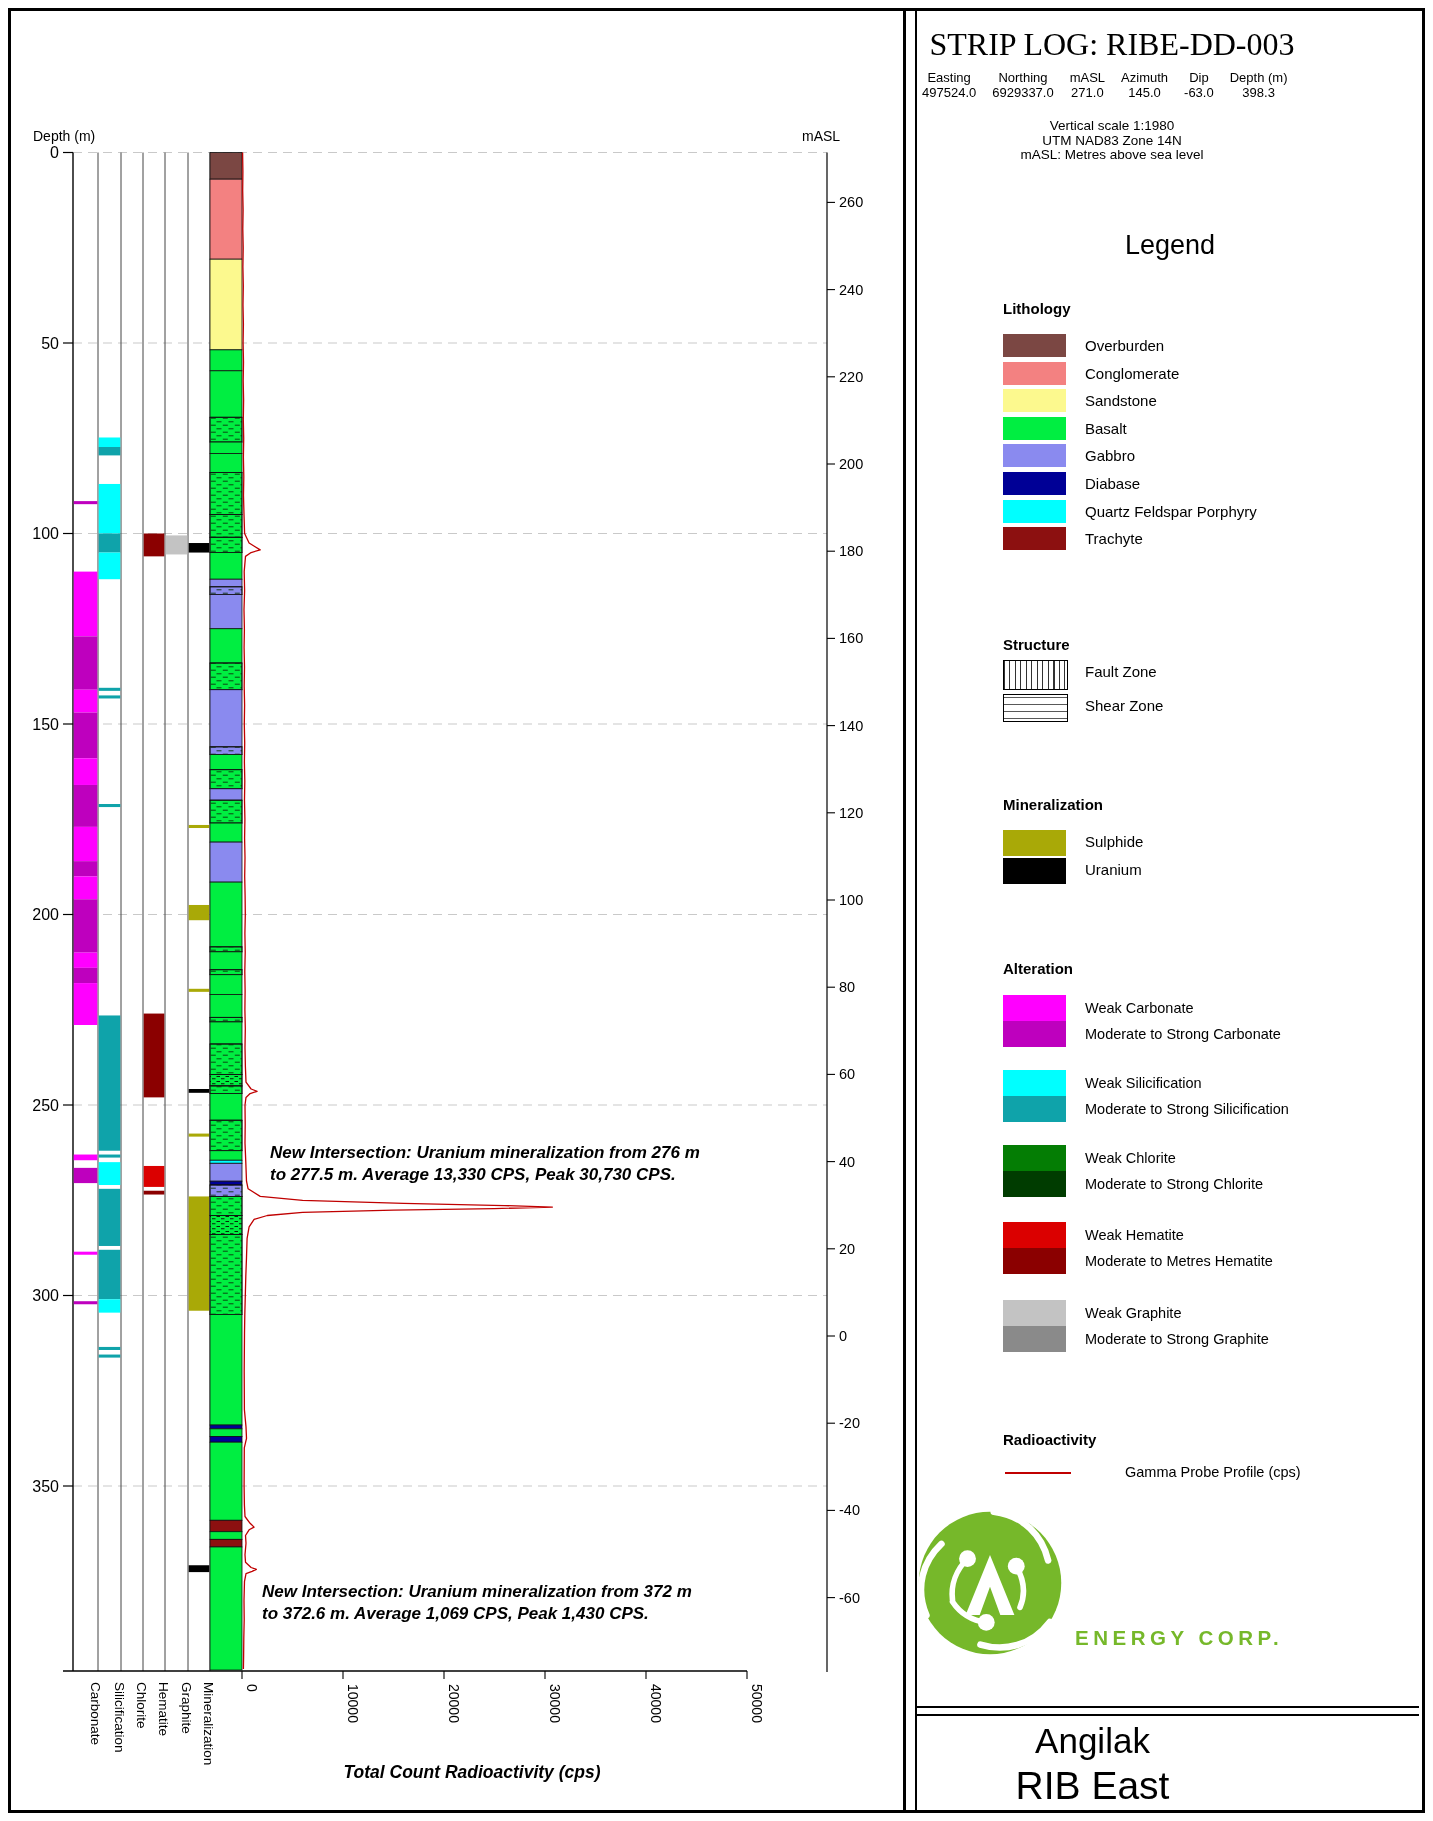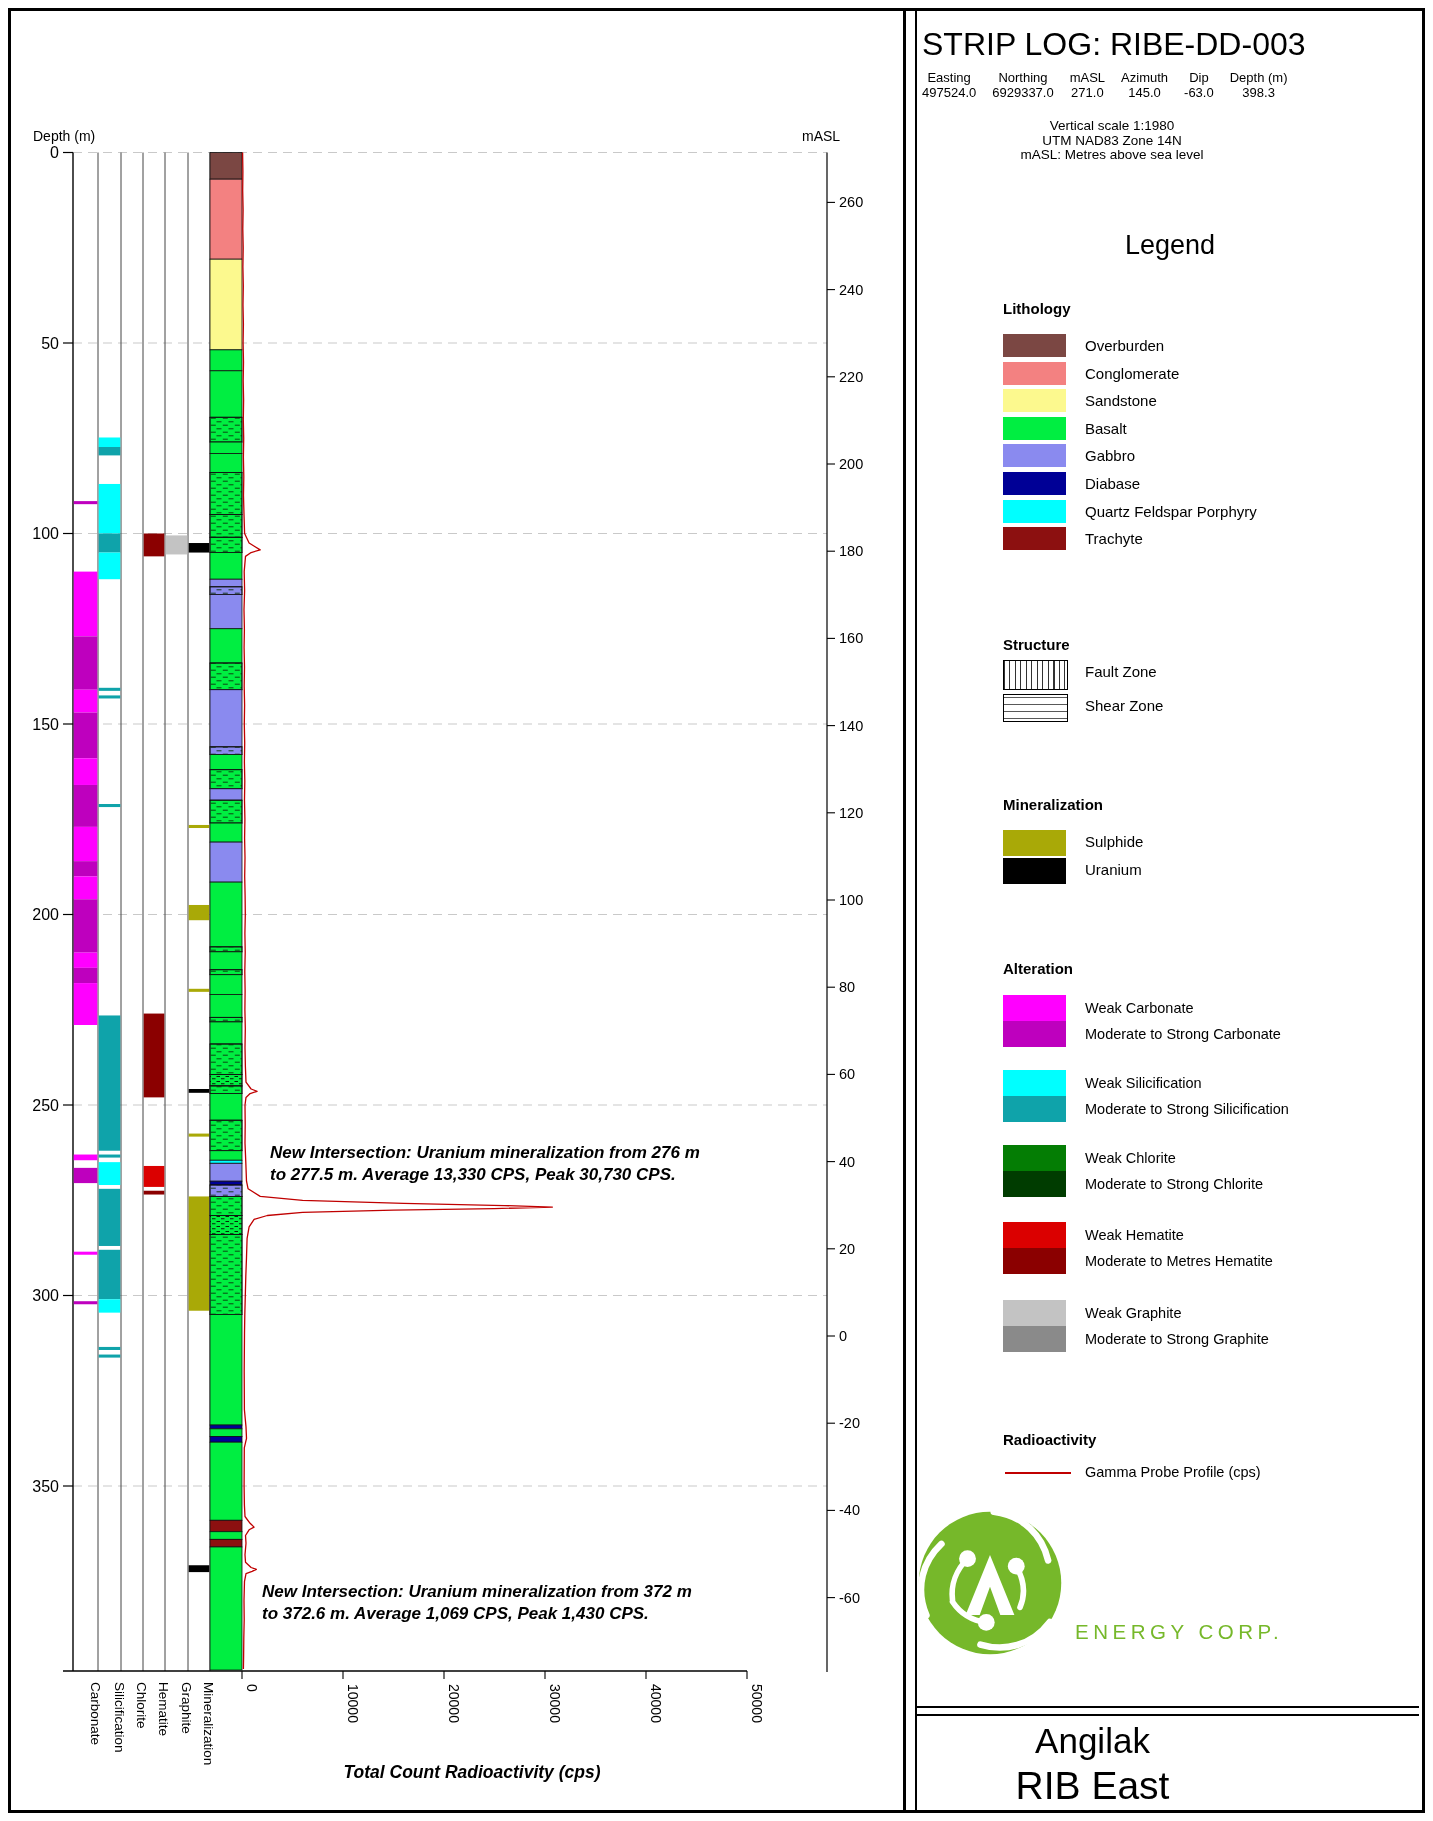--- a/index.html
+++ b/index.html
@@ -7,21 +7,21 @@
     width:1433px;height:1821px;position:relative;background:#fff;
     font-family:"Liberation Sans",sans-serif;overflow:hidden;color:#000;
   }
   .frame{position:absolute;left:8px;top:8px;width:1411px;height:1799px;border:3px solid #000;}
   .vdiv-a{position:absolute;left:903px;top:8px;height:1805px;border-left:3px solid #000;}
   .vdiv-b{position:absolute;left:915px;top:8px;height:1805px;border-left:2px solid #000;}
   .fdiv-a{position:absolute;left:917px;top:1706px;width:502px;border-top:2px solid #000;}
   .fdiv-b{position:absolute;left:917px;top:1714px;width:502px;border-top:2px solid #000;}
   #log{position:absolute;left:0;top:0;}
   .hdr{position:absolute;left:922px;top:26px;width:380px;text-align:center;}
-  .title{font-size:32px;letter-spacing:0px;white-space:nowrap;}
+  .title{font-size:32px;letter-spacing:0px;white-space:nowrap;font-family:Liberation Serif, serif;}
   .meta{display:flex;gap:16px;margin-top:7px;}
   .mcol{text-align:center;font-size:13px;line-height:15px;white-space:nowrap;}
   .notes{margin-top:19px;font-size:13.5px;line-height:14.5px;}
   .legend-heading{position:absolute;left:1060px;top:230px;width:220px;text-align:center;
     font-size:27px;font-weight:normal;}
   .sec-h{position:absolute;left:1003px;font-size:15px;font-weight:bold;}
   .lrow{position:absolute;left:1003px;height:23px;}
   .lrow .sw{position:absolute;left:0;top:0;width:63px;height:23px;}
   .lrow .lb{position:absolute;left:82px;top:0;font-size:15px;line-height:23px;white-space:nowrap;}
   .agrp{position:absolute;left:1003px;width:420px;}
@@ -32,21 +32,21 @@
   .fault-sw{background:repeating-linear-gradient(90deg,#333 0 1px,transparent 1px 5.5px);
     border:1px solid #000;background-color:#fff;}
   .shear-sw{border:1px solid #000;background-color:#fff;
     background-image:
       repeating-linear-gradient(0deg, transparent 0 2px, rgba(60,60,60,.85) 2px 3px, transparent 3px 7px),
       repeating-linear-gradient(90deg, #fff 0 1px, transparent 1px 8px, #fff 8px 10px);}
   .logo-wrap{position:absolute;left:915px;top:1508px;width:510px;height:170px;}
   #logo-svg{position:absolute;left:0;top:0;}
   .brand{position:absolute;left:158px;top:32px;font-size:64px;font-weight:bold;
     letter-spacing:4px;color:#1d1d1b;}
-  .brand-sub{position:absolute;left:160px;top:112px;font-size:20.5px;letter-spacing:4.5px;font-weight:normal;}
+  .brand-sub{position:absolute;left:160px;top:118px;font-size:20.5px;letter-spacing:4.5px;font-weight:bold;}
   .footer{position:absolute;left:920px;top:1718px;width:345px;text-align:center;}
   .footer .f1{font-size:35px;line-height:46px;}
   .footer .f2{font-size:39px;line-height:44px;}
 </style>
 </head>
 <body>
 
 <div class="frame"></div>
 <div class="vdiv-a"></div>
 <div class="vdiv-b"></div>
@@ -394,21 +394,21 @@
       <span class="al" style="top:26px">Moderate to Metres Hematite</span>
     </div>
     <div class="agrp" style="top: 1300px; height: 52px;">
       <span class="half" style="top:0;background:#C3C3C3"></span>
       <span class="half" style="top:26px;background:#8A8A8A"></span>
       <span class="al" style="top:0">Weak Graphite</span>
       <span class="al" style="top:26px">Moderate to Strong Graphite</span>
     </div>
     <div class="sec-h" style="top: 1431px;">Radioactivity</div>
     <div class="rad-line" style="top: 1472px; border-top-color: rgb(192, 0, 0);"></div>
-    <div class="rad-lb" style="top: 1464px;">Gamma Probe Profile (cps)</div>
+    <div class="rad-lb" style="top: 1464px; margin-left: 40px;">Gamma Probe Profile (cps)</div>
   </div>
 
 <div class="logo-wrap">
   <svg id="logo-svg" width="150" height="150" viewBox="0 0 160 160">
       <circle cx="80" cy="80" r="76" fill="#76B82A"></circle>
       <path d="M84 4 C 116 8 136 30 142 56" stroke="#fff" stroke-width="7" fill="none" transform="rotate(0 80 80)" stroke-linecap="round"></path>
       <path d="M84 4 C 116 8 136 30 142 56" stroke="#fff" stroke-width="7" fill="none" transform="rotate(120 80 80)" stroke-linecap="round"></path>
       <path d="M84 4 C 116 8 136 30 142 56" stroke="#fff" stroke-width="7" fill="none" transform="rotate(240 80 80)" stroke-linecap="round"></path>
       <path d="M80 50 L106 114 L91 114 L80 84 L69 114 L54 114 Z" fill="#fff"></path>
       <circle cx="56" cy="54" r="9" fill="#fff"></circle>

